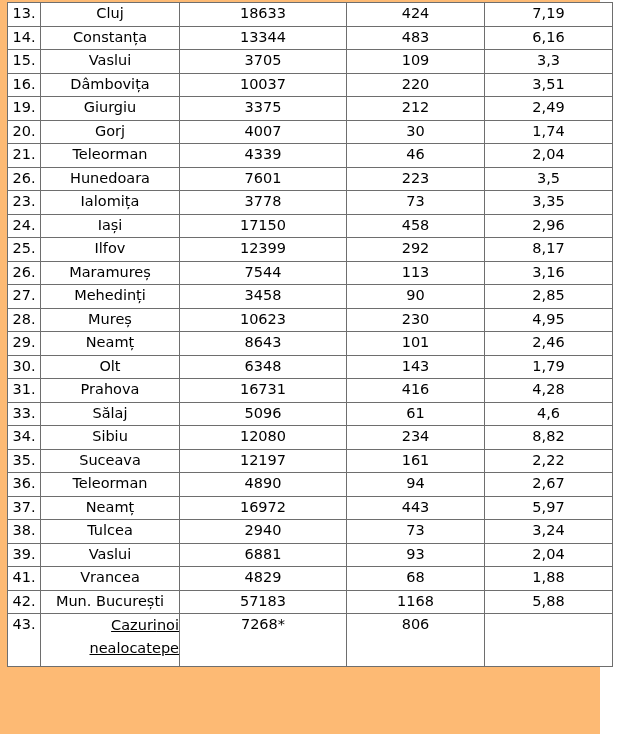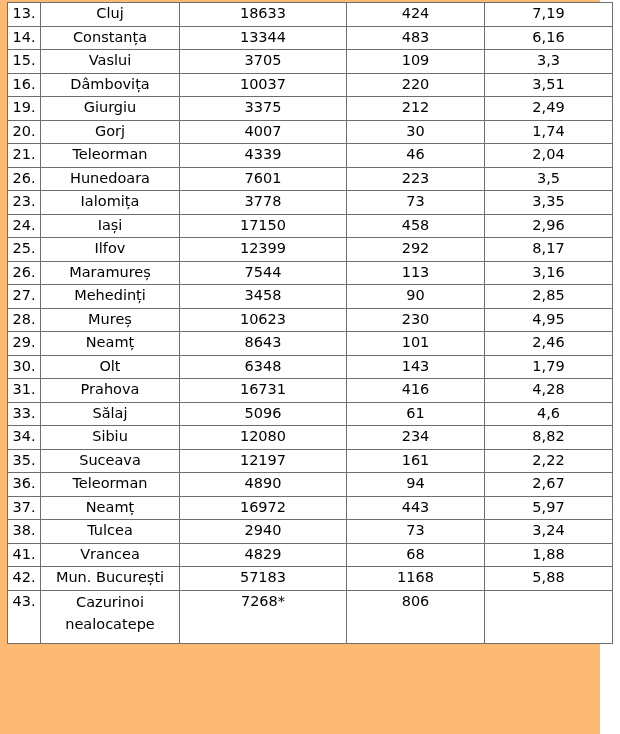--- a/index.html
+++ b/index.html
@@ -69,23 +69,24 @@
   }
   td.name-justify {
     text-align: left;
     padding-left: 6px;
     padding-right: 6px;
     padding-top: 3px;
     vertical-align: top;
   }
   td.name-justify .jline {
     display: flex;
-    justify-content: center;
+    justify-content: flex-end;
     width: 100%;
     line-height: 1.58;
+    text-decoration: underline;
   }
 </style>
 </head>
 <body>
 
 <div id="page">
 
   <table class="data-table">
     <colgroup>
       <col class="c-idx">
@@ -248,20 +249,27 @@
           <td class="num">16972</td>
           <td class="num">443</td>
           <td class="num">5,97</td>
         </tr>
         <tr>
           <td class="idx">38.</td>
           <td class="name">Tulcea</td>
           <td class="num">2940</td>
           <td class="num">73</td>
           <td class="num">3,24</td>
+        </tr>
+        <tr>
+          <td class="idx">39.</td>
+          <td class="name">Vaslui</td>
+          <td class="num">6881</td>
+          <td class="num">93</td>
+          <td class="num">2,04</td>
         </tr>
         <tr>
           <td class="idx">41.</td>
           <td class="name">Vrancea</td>
           <td class="num">4829</td>
           <td class="num">68</td>
           <td class="num">1,88</td>
         </tr>
         <tr>
           <td class="idx">42.</td>

